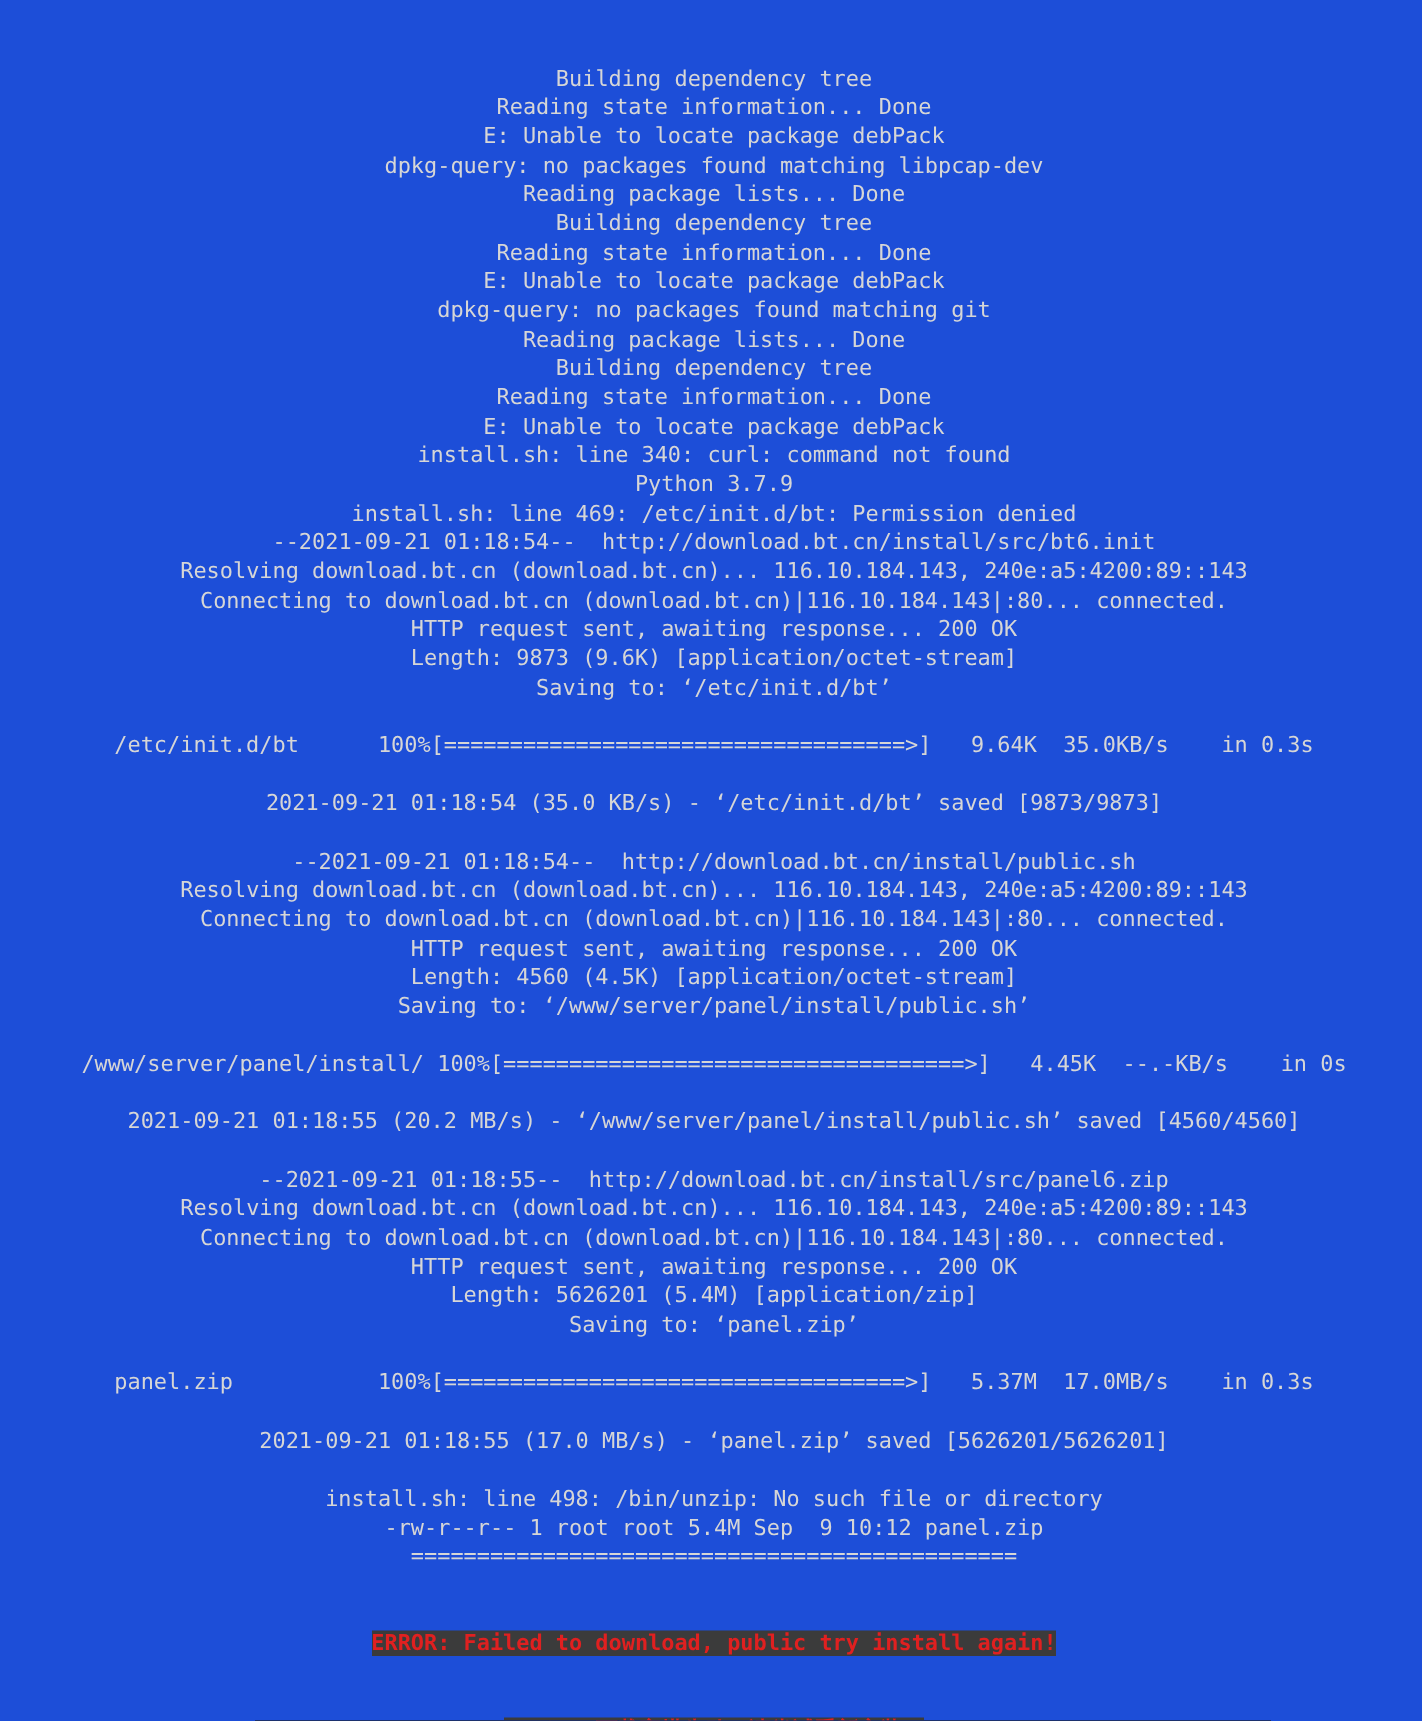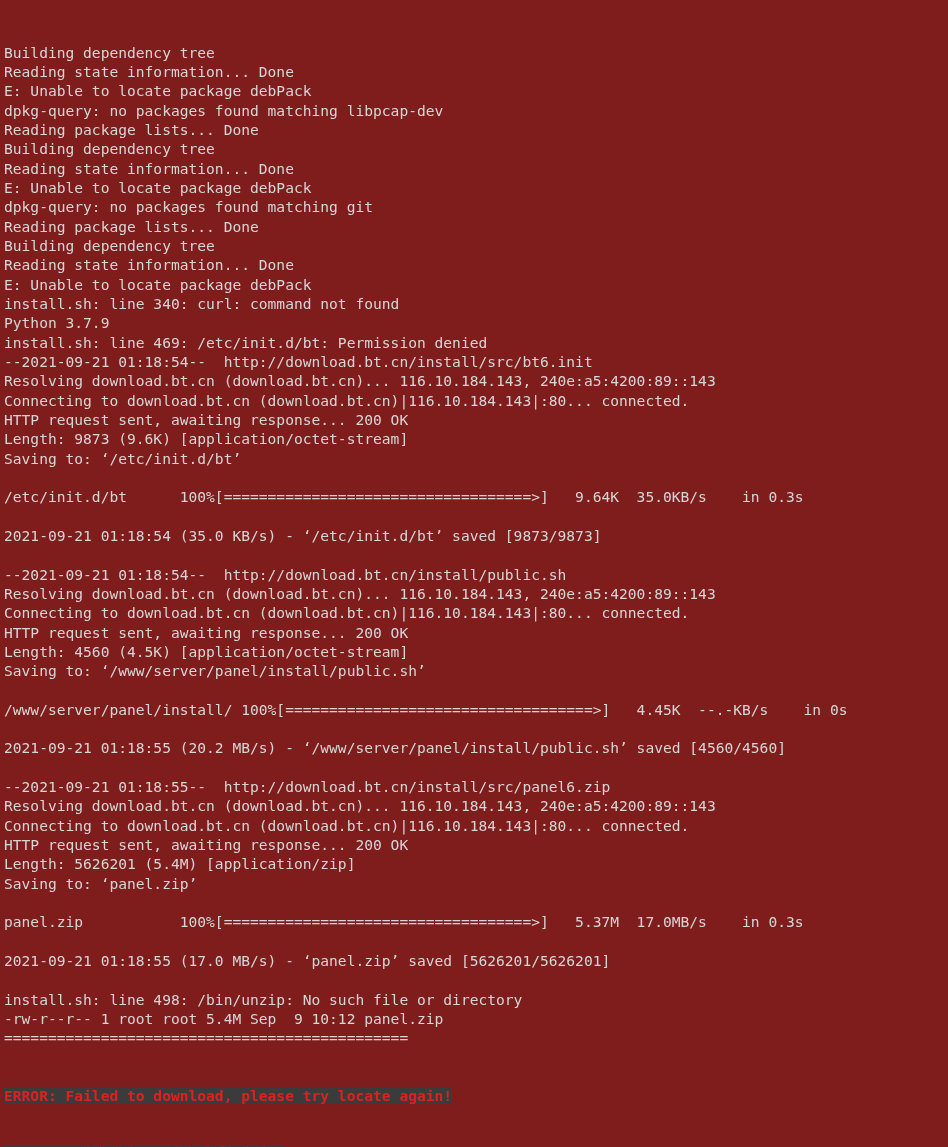--- a/index.html
+++ b/index.html
@@ -8,30 +8,31 @@
     background: #1c1c1c;
   }
   body {
     width: 948px;
     height: 1147px;
     overflow: hidden;
   }
   #terminal {
     width: 948px;
     height: 1147px;
-    background: #7f1d1d;
+    background: #1d4ed8;
     color: #d6d6d6;
     font-family: "DejaVu Sans Mono", "Liberation Mono", monospace;
     font-size: 14.6px;
     line-height: 19.33px;
     letter-spacing: 0px;
     padding: 4px 0 0 4px;
     box-sizing: border-box;
     white-space: pre;
     overflow: hidden;
+    text-align: center;
   }
   .line {
     height: 19.33px;
     white-space: pre;
     display: block;
   }
   .line.blank {
     color: transparent;
   }
   .err {
@@ -42,17 +43,17 @@
   }
   .err-inner {
     background: #3b3b3b;
   }
 </style>
 </head>
 <body>
 
 <div id="terminal">
   <div id="output-body"><div class="line">Building dependency tree</div><div class="line">Reading state information... Done</div><div class="line">E: Unable to locate package debPack</div><div class="line">dpkg-query: no packages found matching libpcap-dev</div><div class="line">Reading package lists... Done</div><div class="line">Building dependency tree</div><div class="line">Reading state information... Done</div><div class="line">E: Unable to locate package debPack</div><div class="line">dpkg-query: no packages found matching git</div><div class="line">Reading package lists... Done</div><div class="line">Building dependency tree</div><div class="line">Reading state information... Done</div><div class="line">E: Unable to locate package debPack</div><div class="line">install.sh: line 340: curl: command not found</div><div class="line">Python 3.7.9</div><div class="line">install.sh: line 469: /etc/init.d/bt: Permission denied</div><div class="line">--2021-09-21 01:18:54--  http://download.bt.cn/install/src/bt6.init</div><div class="line">Resolving download.bt.cn (download.bt.cn)... 116.10.184.143, 240e:a5:4200:89::143</div><div class="line">Connecting to download.bt.cn (download.bt.cn)|116.10.184.143|:80... connected.</div><div class="line">HTTP request sent, awaiting response... 200 OK</div><div class="line">Length: 9873 (9.6K) [application/octet-stream]</div><div class="line">Saving to: ‘/etc/init.d/bt’</div><div class="line blank"> </div><div class="line">/etc/init.d/bt      100%[===================================&gt;]   9.64K  35.0KB/s    in 0.3s</div><div class="line blank"> </div><div class="line">2021-09-21 01:18:54 (35.0 KB/s) - ‘/etc/init.d/bt’ saved [9873/9873]</div><div class="line blank"> </div><div class="line">--2021-09-21 01:18:54--  http://download.bt.cn/install/public.sh</div><div class="line">Resolving download.bt.cn (download.bt.cn)... 116.10.184.143, 240e:a5:4200:89::143</div><div class="line">Connecting to download.bt.cn (download.bt.cn)|116.10.184.143|:80... connected.</div><div class="line">HTTP request sent, awaiting response... 200 OK</div><div class="line">Length: 4560 (4.5K) [application/octet-stream]</div><div class="line">Saving to: ‘/www/server/panel/install/public.sh’</div><div class="line blank"> </div><div class="line">/www/server/panel/install/ 100%[===================================&gt;]   4.45K  --.-KB/s    in 0s</div><div class="line blank"> </div><div class="line">2021-09-21 01:18:55 (20.2 MB/s) - ‘/www/server/panel/install/public.sh’ saved [4560/4560]</div><div class="line blank"> </div><div class="line">--2021-09-21 01:18:55--  http://download.bt.cn/install/src/panel6.zip</div><div class="line">Resolving download.bt.cn (download.bt.cn)... 116.10.184.143, 240e:a5:4200:89::143</div><div class="line">Connecting to download.bt.cn (download.bt.cn)|116.10.184.143|:80... connected.</div><div class="line">HTTP request sent, awaiting response... 200 OK</div><div class="line">Length: 5626201 (5.4M) [application/zip]</div><div class="line">Saving to: ‘panel.zip’</div><div class="line blank"> </div><div class="line">panel.zip           100%[===================================&gt;]   5.37M  17.0MB/s    in 0.3s</div><div class="line blank"> </div><div class="line">2021-09-21 01:18:55 (17.0 MB/s) - ‘panel.zip’ saved [5626201/5626201]</div><div class="line blank"> </div><div class="line">install.sh: line 498: /bin/unzip: No such file or directory</div><div class="line">-rw-r--r-- 1 root root 5.4M Sep  9 10:12 panel.zip</div><div class="line">==============================================</div></div>
-  <div class="line"><span class="err err-inner">ERROR: Failed to download, please try locate again!</span></div>
+  <div class="line"><span class="err err-inner">ERROR: Failed to download, public try install again!</span></div>
   <div class="line"><span class="err err-inner">ERROR: 下载宝塔失败，请尝试重新安装！</span></div>
   
   
 </div>
 
 </body></html>

